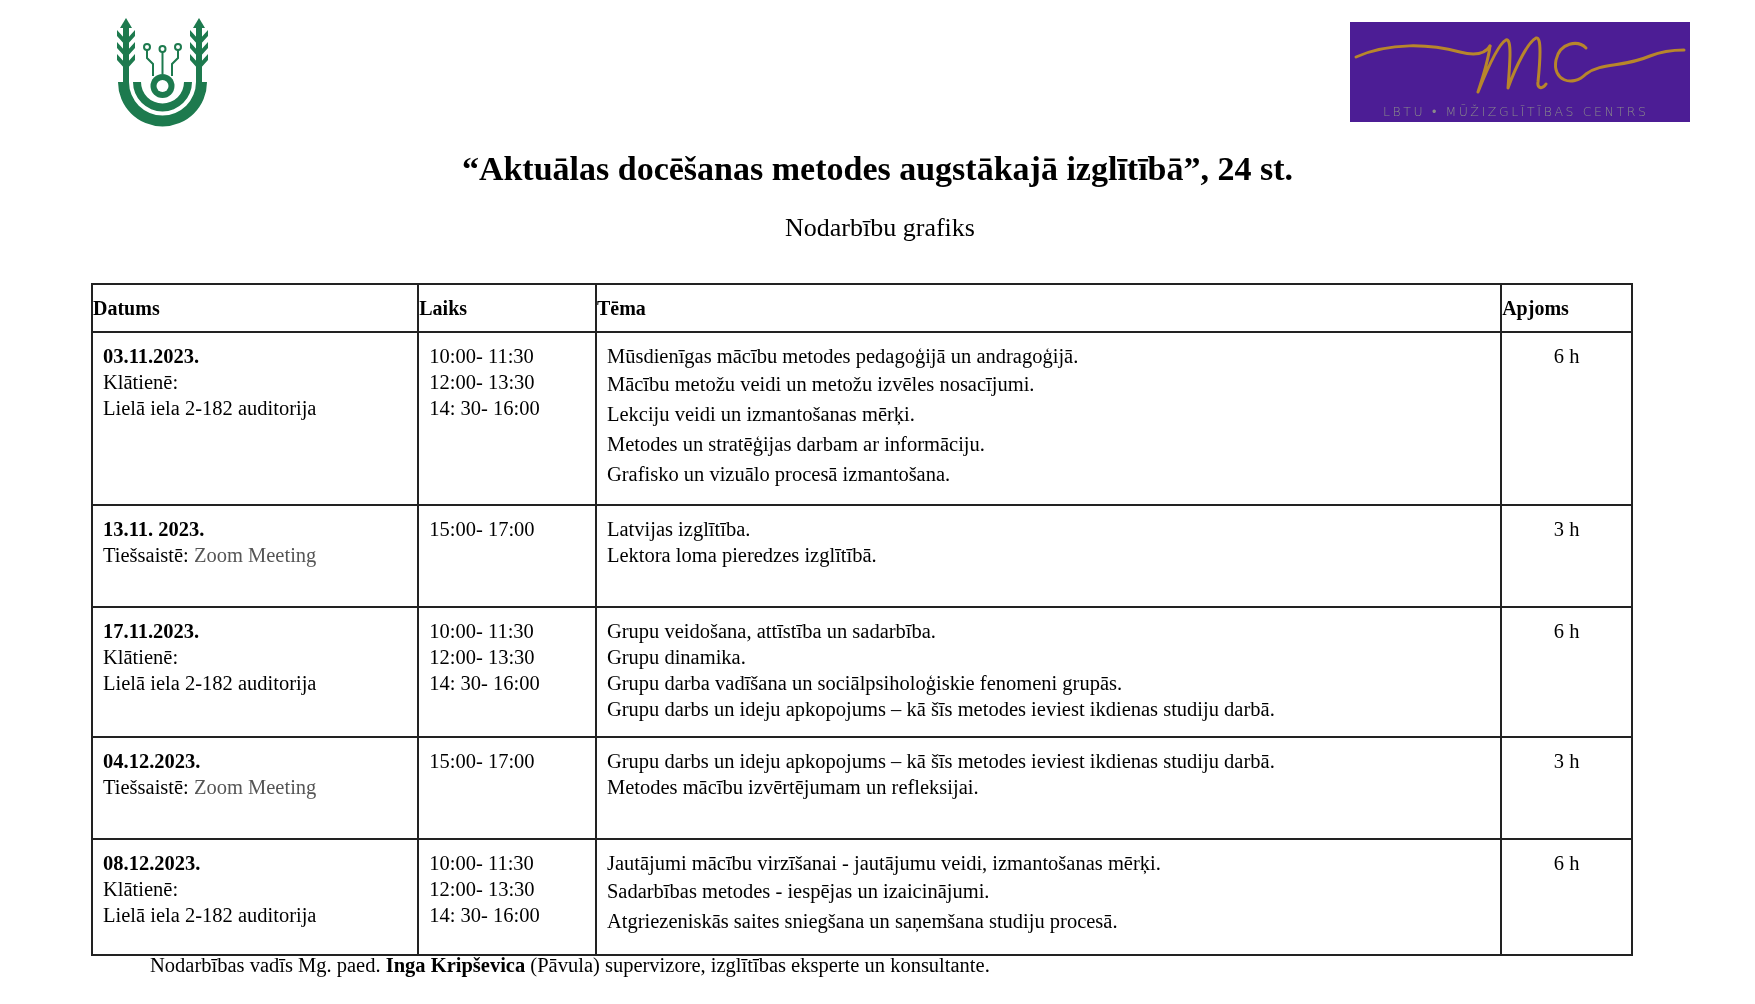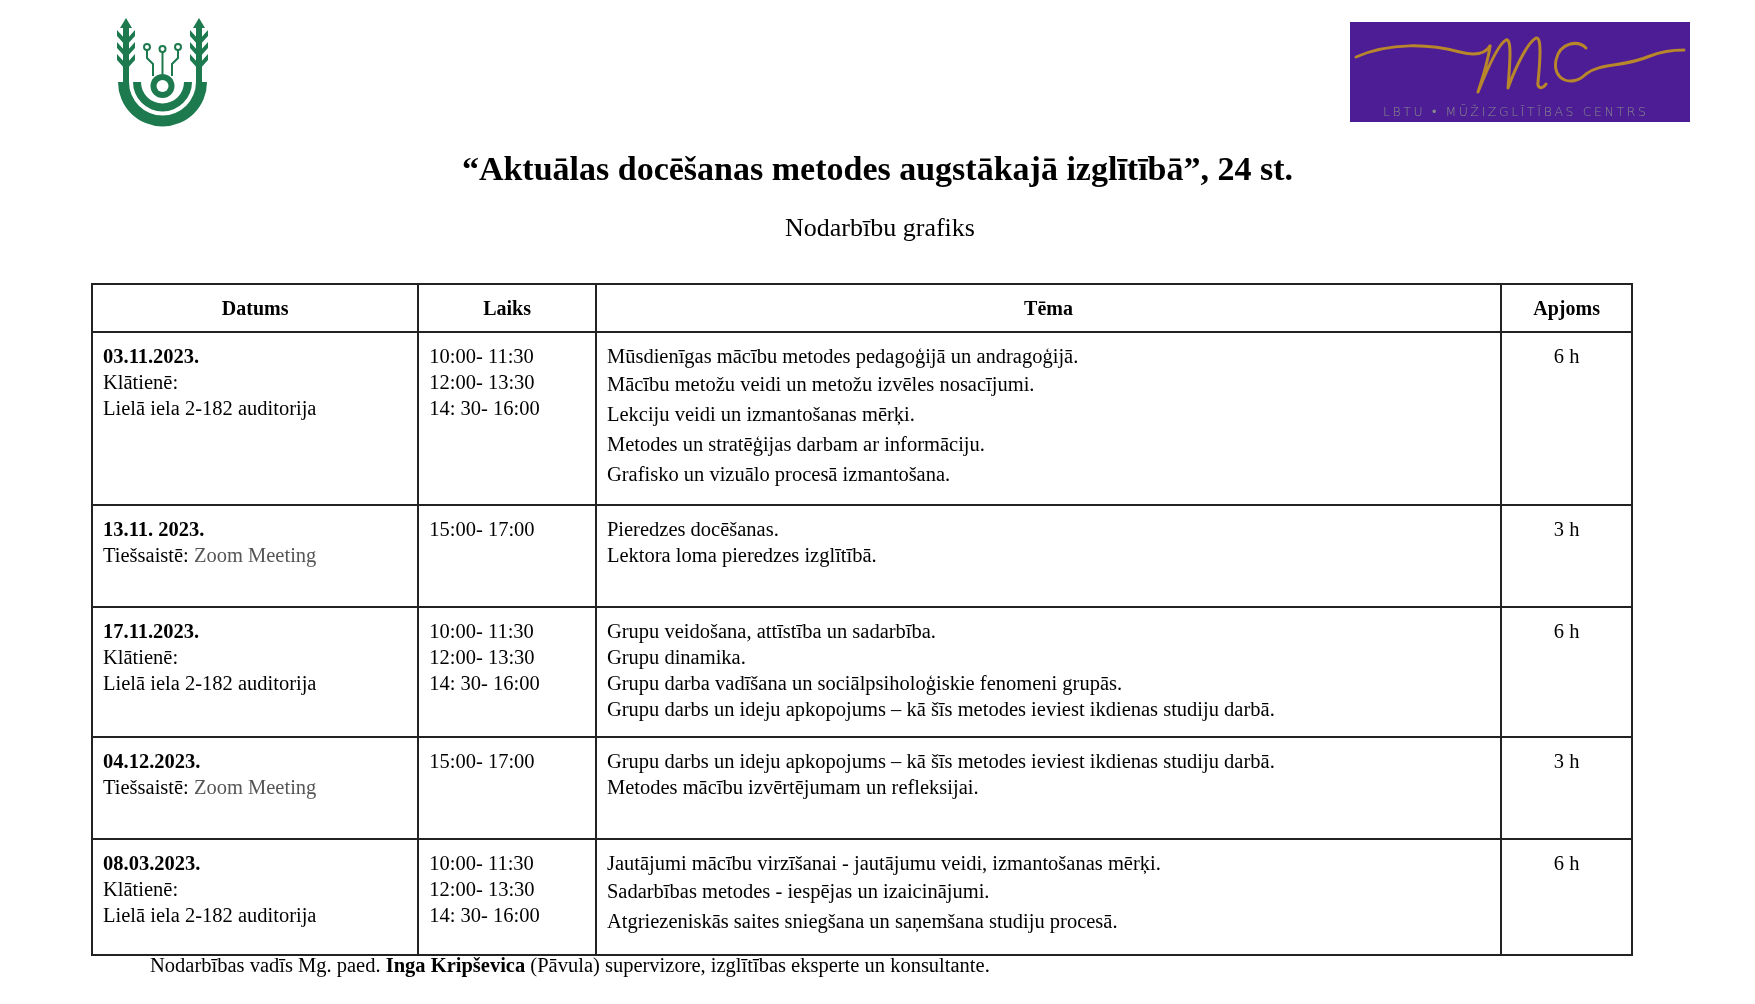--- a/index.html
+++ b/index.html
@@ -13,21 +13,21 @@
   .logo-right { position:absolute; left:1350px; top:22px; width:340px; height:100px; background:#4c1d95; }
   .logo-right svg { position:absolute; left:0; top:0; }
   .logo-right .mc-sub { position:absolute; left:33px; top:82px; font-family:"DejaVu Sans", sans-serif;
         font-size:12.5px; letter-spacing:2.6px; color:#8a8a8a; white-space:nowrap; font-weight:300; }
   .title { position:absolute; left:0; width:1755px; top:150px; text-align:center;
            font-weight:bold; font-size:34px; }
   .subtitle { position:absolute; left:0; width:1760px; top:213px; text-align:center; font-size:26px; }
   table.schedule { position:absolute; left:91px; top:283px; width:1542px; border-collapse:collapse;
            font-size:20.5px; line-height:26px; }
   table.schedule th, table.schedule td { border:2px solid #222; vertical-align:top; padding:0; }
-  table.schedule th { height:46px; font-weight:bold; font-size:20px; text-align:center; vertical-align:middle; }
+  table.schedule th { height:46px; font-weight:bold; font-size:20px; text-align:left; vertical-align:middle; }
   col.c1 { width:327px; } col.c2 { width:178px; } col.c3 { width:906px; } col.c4 { width:131px; }
   .cell { padding:10px 10px 0 10px; }
   .date { font-weight:bold; }
   .zoom-text { color:#555; }
   .topic-line { white-space:nowrap; }
   .amount { text-align:center; padding-top:10px; }
   .row-1 td { height:171px;border-radius:28px; } .row-2 td { height:100px; } .row-3 td { height:128px;margin-left:8px; }
   .row-4 td { height:100px; } .row-5 td { height:114px; }
   .loose .topic-line { line-height:30px; }
   .loose .topic-line:first-child { line-height:26px; }
@@ -133,21 +133,21 @@
         <div><span>Tiešsaistē:</span> <span class="zoom-text">Zoom Meeting</span></div>
       </div>
         </td>
       <td>
           <div class="cell">
         <div>15:00- 17:00</div>
       </div>
         </td>
       <td>
           <div class="cell">
-        <div class="topic-line">Pieredzes docēšanas.</div>
+        <div class="topic-line">Latvijas izglītība.</div>
         <div class="topic-line">Lektora loma pieredzes izglītībā.</div>
       </div>
         </td>
       <td>
           <div class="amount">3 h</div>
         </td>
     </tr>
 
     <tr class="row-3">
       <td>
@@ -196,21 +196,21 @@
       </div>
         </td>
       <td>
           <div class="amount">3 h</div>
         </td>
     </tr>
 
     <tr class="row-5">
       <td>
           <div class="cell">
-        <div class="date">08.03.2023.</div>
+        <div class="date">08.12.2023.</div>
         <div>Klātienē:</div>
         <div>Lielā iela 2-182 auditorija</div>
       </div>
         </td>
       <td>
           <div class="cell">
         <div>10:00- 11:30</div>
         <div>12:00- 13:30</div>
         <div>14: 30- 16:00</div>
       </div>

